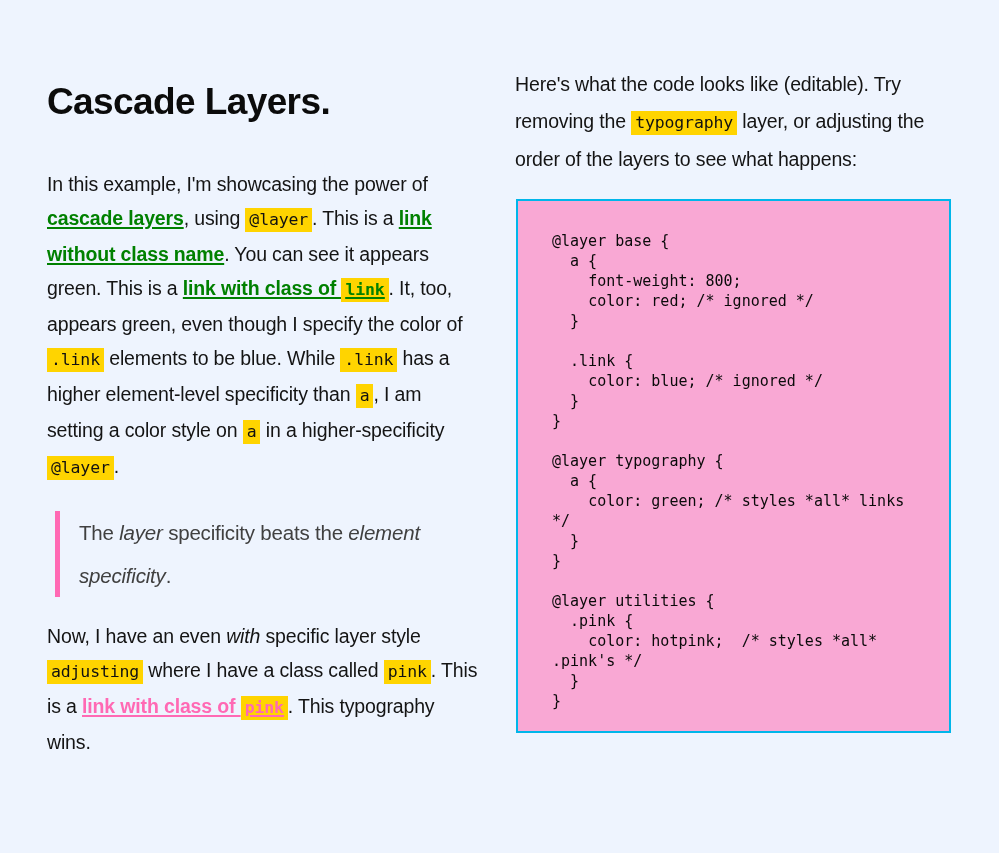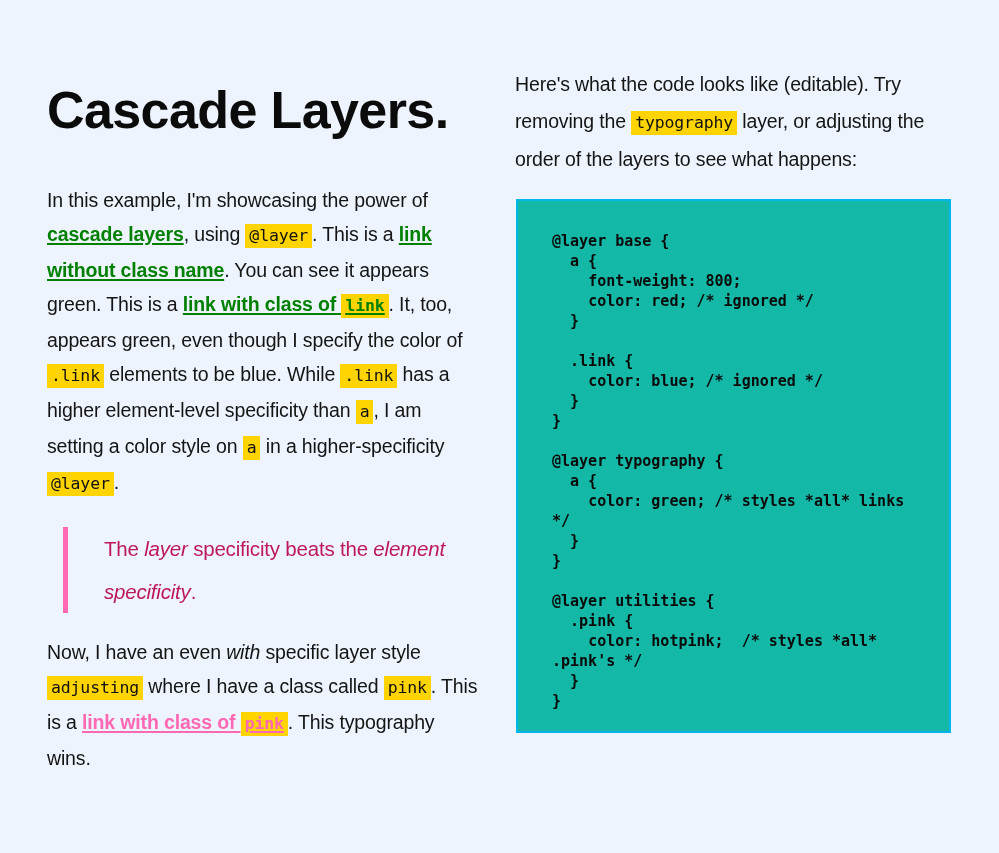--- a/index.html
+++ b/index.html
@@ -26,21 +26,21 @@
     top: 82px;
     width: 432px;
   }
   .col-right {
     position: absolute;
     left: 515px;
     top: 66px;
     width: 437px;
   }
   h1.title {
-    font-size: 52px;
+    font-size: 37px;
     font-weight: 800;
     letter-spacing: -0.6px;
     line-height: 1.1;
     margin: 0 0 44px 0;
     color: #0b0b0b;
   }
   p.body {
     font-size: 19.5px;
     line-height: 34px;
     margin: 0;
@@ -83,43 +83,42 @@
     text-decoration-thickness: 2px;
     text-underline-offset: 2px;
   }
   a.link-pink code {
     color: #ff69b4;
     font-weight: 800;
     text-decoration: underline;
     text-decoration-thickness: 2px;
   }
   blockquote.quote {
-    margin: 26px 0 22px 16px;
-    padding: 0 0 0 36px;
+    margin: 26px 0 22px 8px;
+    padding: 0 0 0 19px;
     border-left: 5px solid #ff69b4;
     font-size: 20.5px;
     line-height: 43px;
-    color: #be185d;
+    color: #404040;
     letter-spacing: -0.2px;
     height: 86px;
     box-sizing: border-box;
   }
   blockquote.quote em { font-style: italic; }
   p.body em { font-style: italic; }
   .code-panel {
     position: absolute;
     left: 1px;
     top: 133px;
     width: 435px;
     height: 534px;
-    background: #14b8a6;
+    background: #f9a8d4;
     border: 2px solid #00b6ea;
     box-sizing: border-box;
     overflow: hidden;
-    font-weight: bold;
   }
   pre.code-block {
     margin: 0;
     padding: 30px 18px 18px 34px;
     font-family: "DejaVu Sans Mono", "Liberation Mono", monospace;
     font-size: 15px;
     line-height: 20px;
     color: #0a0a0a;
     white-space: pre-wrap;
     word-break: break-word;

